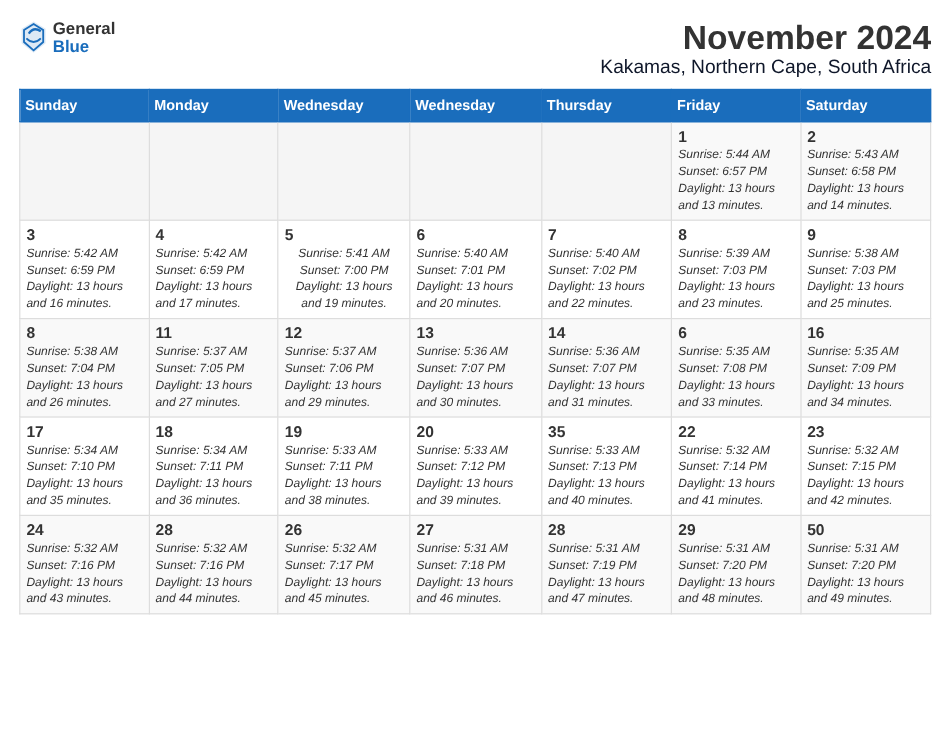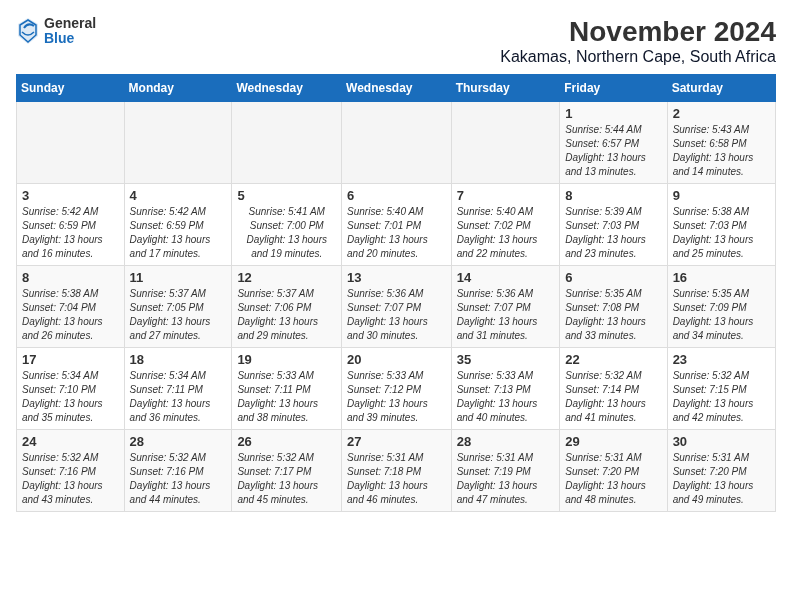--- a/index.html
+++ b/index.html
@@ -339,21 +339,21 @@
 and 47 minutes.</div>
         </td>
         <td>
           <span class="day-num">29</span>
           <div class="day-info" style="white-space: pre-line;">Sunrise: 5:31 AM
 Sunset: 7:20 PM
 Daylight: 13 hours
 and 48 minutes.</div>
         </td>
         <td>
-          <span class="day-num">30</span>
+          <span class="day-num">50</span>
           <div class="day-info" style="white-space: pre-line;">Sunrise: 5:31 AM
 Sunset: 7:20 PM
 Daylight: 13 hours
 and 49 minutes.</div>
         </td>
       </tr>
     </tbody>
 </table>
 
 </body></html>

